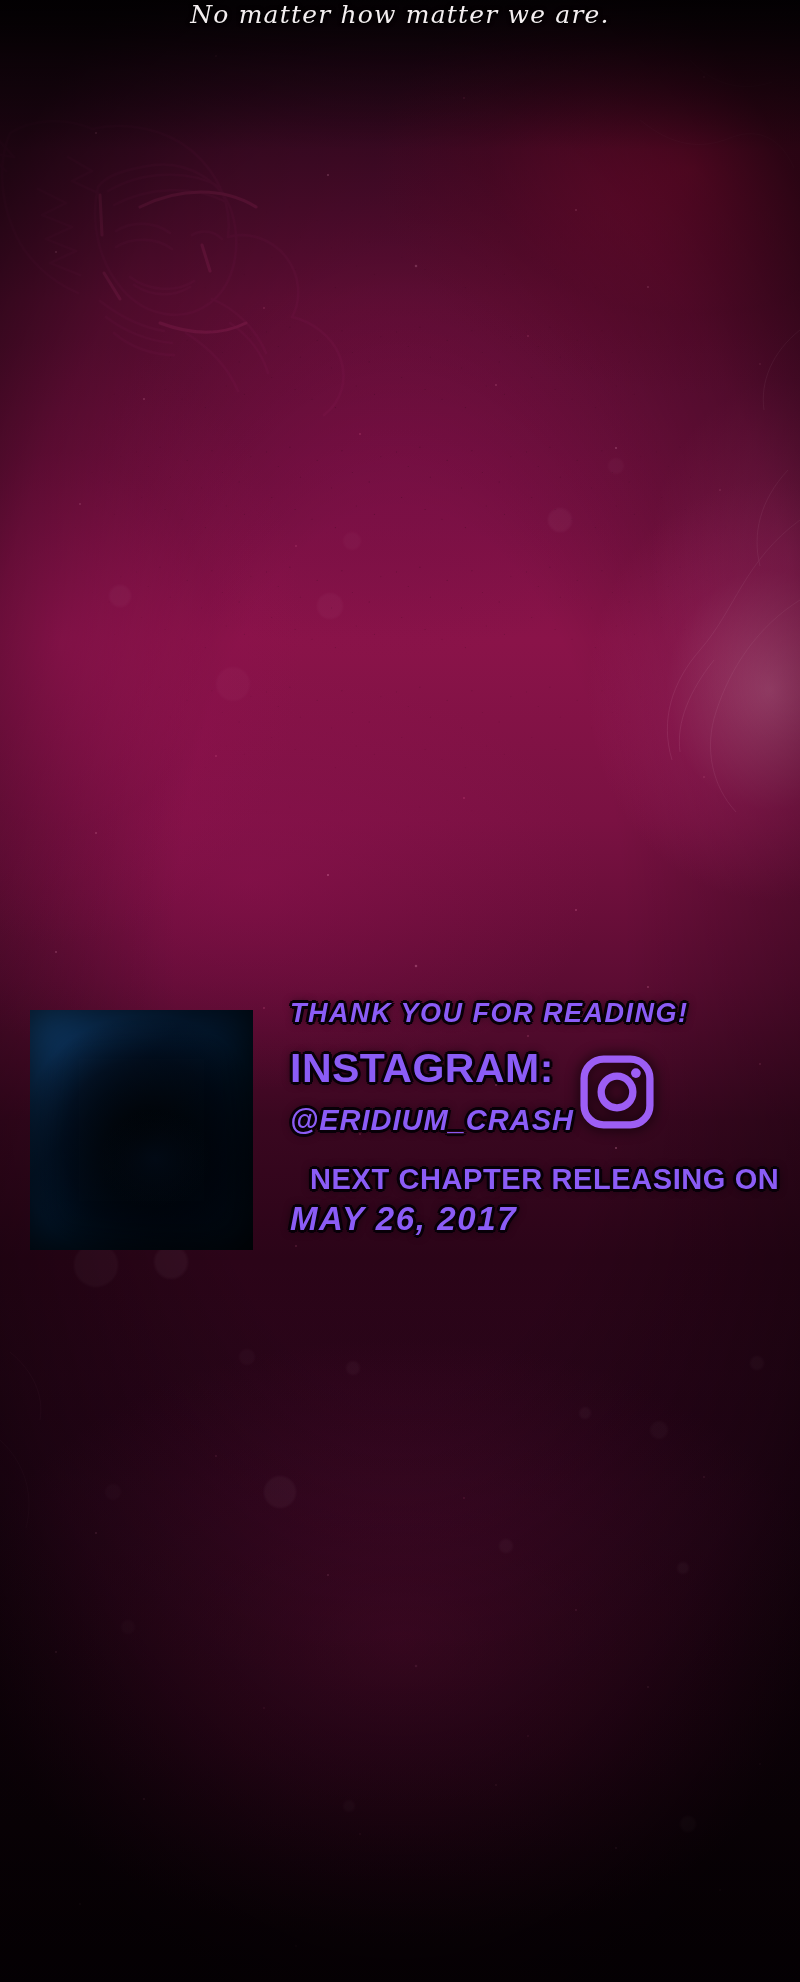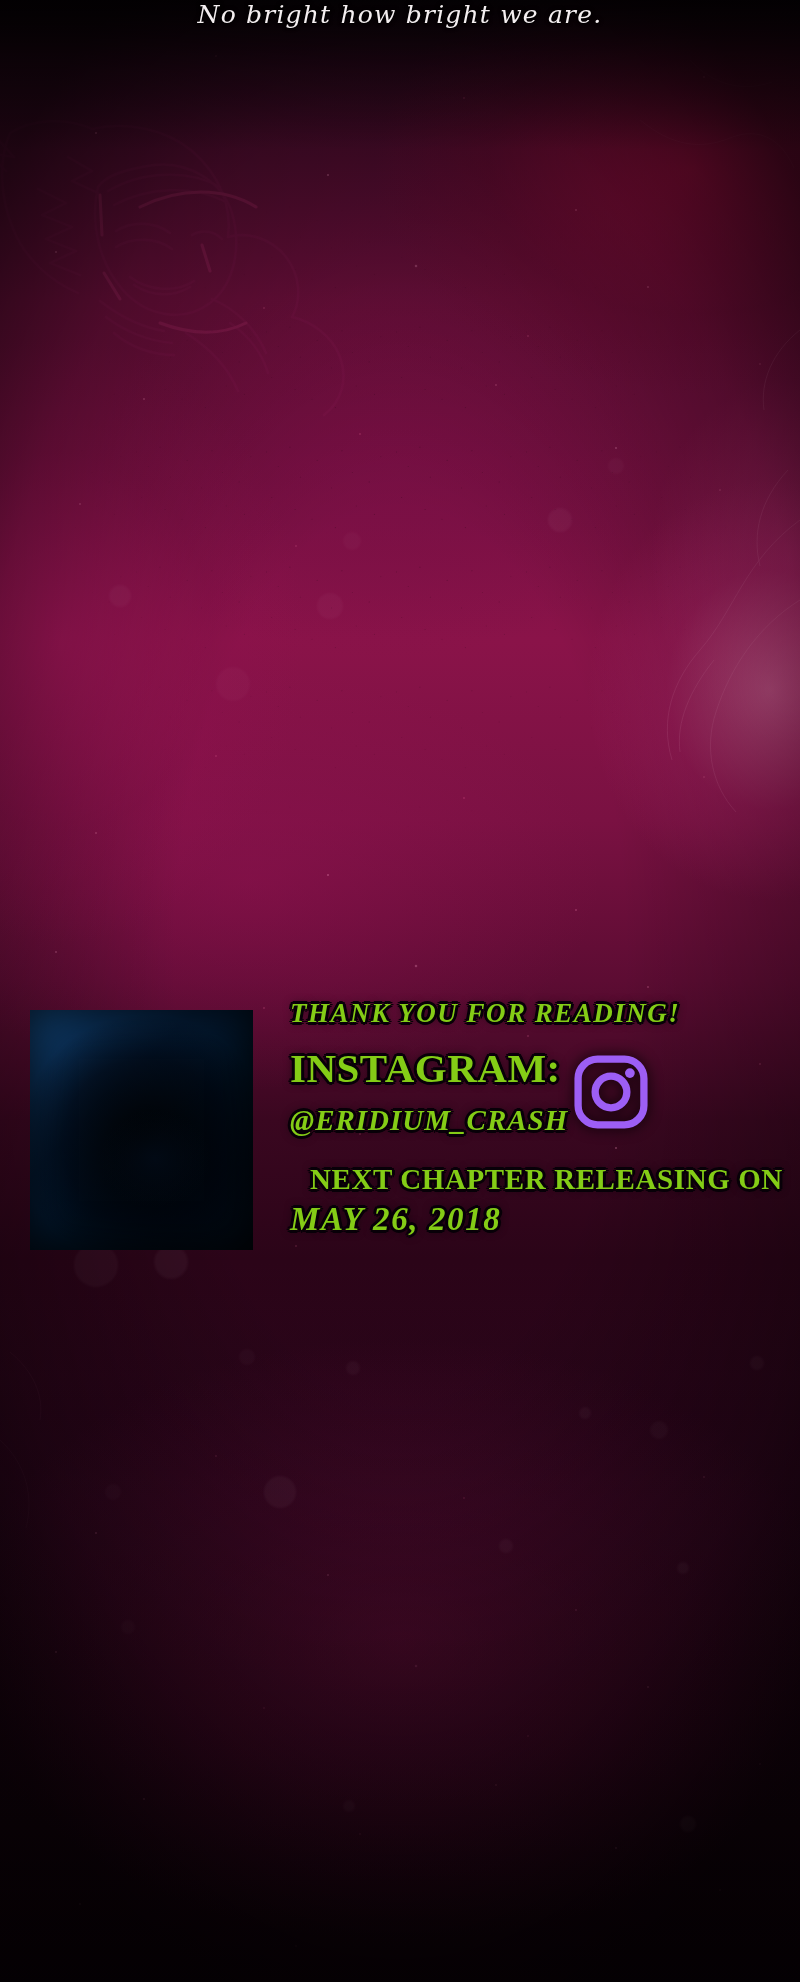--- a/index.html
+++ b/index.html
@@ -187,28 +187,28 @@
 
   
   #credits {
     position: absolute;
     left: 290px;
     top: 996px;
     width: 510px;
   }
 
   .purple {
-    color: #84cc16;
+    color: #8b5cf6;
     text-shadow:
       -2px -2px 0 #080008,  2px -2px 0 #080008,
       -2px  2px 0 #080008,  2px  2px 0 #080008,
       -3px  0   0 #080008,  3px  0   0 #080008,
        0   -3px 0 #080008,  0    3px 0 #080008,
        0 0 10px rgba(0,0,0,0.9);
-    font-family: Liberation Serif, serif;
+    font-family: Liberation Sans, sans-serif;
     font-weight: bold;
     white-space: nowrap;
   }
 
   #thanks-line {
     font-size: 27px;
     font-style: italic;
     letter-spacing: 1.5px;
     line-height: 34px;
   }
@@ -372,21 +372,21 @@
       <div class="bokeh" style="left: 499px; top: 1539px; width: 14px; height: 14px; opacity: 0.74;"></div>
       <div class="bokeh" style="left: 677px; top: 1562px; width: 12px; height: 12px; opacity: 0.86;"></div>
       <div class="bokeh" style="left: 121px; top: 1620px; width: 14px; height: 14px; opacity: 0.5;"></div>
       <div class="bokeh" style="left: 343px; top: 1800px; width: 12px; height: 12px; opacity: 0.62;"></div>
       <div class="bokeh" style="left: 750px; top: 1356px; width: 14px; height: 14px; opacity: 0.74;"></div>
       <div class="bokeh" style="left: 680px; top: 1816px; width: 16px; height: 16px; opacity: 0.86;"></div>
     </div>
 
   <div class="bg-layer" id="bg-vignette"></div>
 
-  <div id="top-caption">No bright how bright we are.</div>
+  <div id="top-caption">No matter how matter we are.</div>
 
   <div id="art-panel">
     <div id="art-panel-inner"></div>
   </div>
 
   <div id="credits">
 
     <div id="thanks-line" class="purple">THANK YOU FOR READING!</div>
 
     <div id="ig-row">
@@ -397,16 +397,16 @@
 
       <svg id="ig-icon" viewBox="0 0 64 64">
         <rect x="5" y="5" width="54" height="54" rx="16" ry="16" fill="none" stroke="#9d5ef5" stroke-width="6"></rect>
         <circle cx="32" cy="32" r="13" fill="none" stroke="#9d5ef5" stroke-width="6"></circle>
         <circle cx="47.5" cy="16.5" r="4" fill="#9d5ef5"></circle>
       </svg>
     </div>
 
     <div id="next-line" class="purple">NEXT CHAPTER RELEASING ON</div>
 
-    <div id="date-line" class="purple">MAY 26, 2018</div>
+    <div id="date-line" class="purple">MAY 26, 2017</div>
   </div>
 
 </div>
 
 </body></html>

